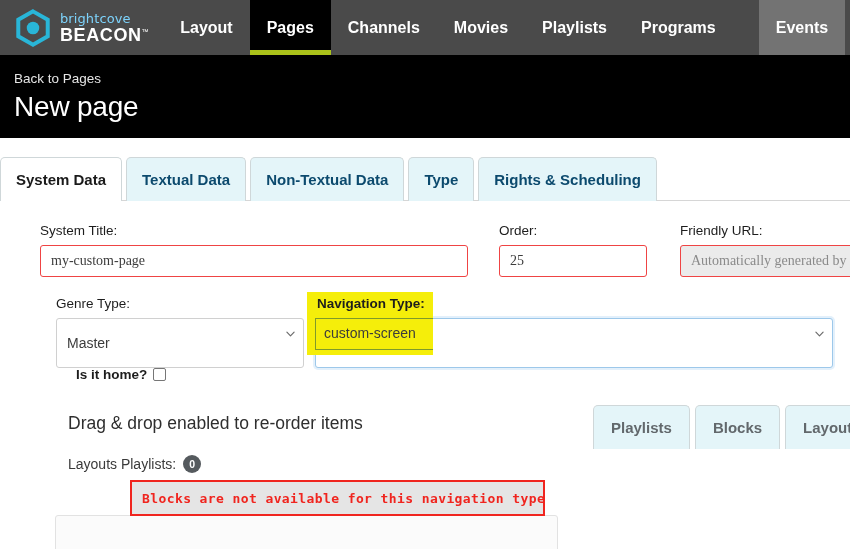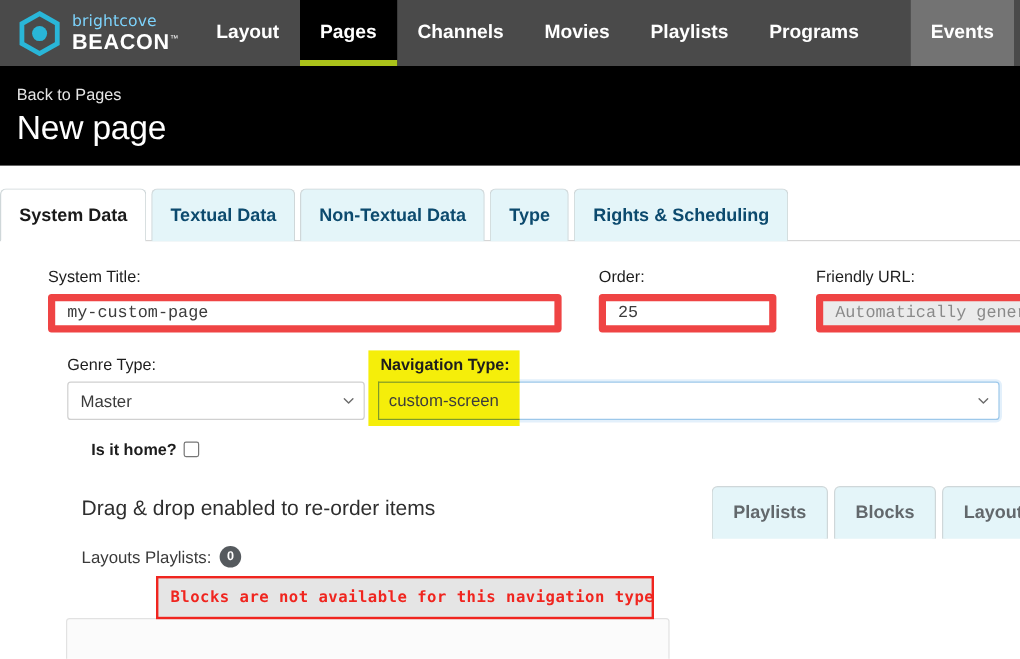--- a/index.html
+++ b/index.html
@@ -107,35 +107,35 @@
 
   
   .form-area { position: absolute; left: 0; top: 201px; width: 850px; }
   .field-label {
     font-size: 13.5px; font-weight: normal; color: #1d1d1d;
     font-family: "Liberation Sans", sans-serif;
     white-space: nowrap;
   }
   .txtinput {
     height: 32px; width: 100%;
-    border: 6px solid #ef4444; border-radius: 3px;
+    border: 1px solid #ef4444; border-radius: 3px;
     background: #ffffff;
     padding: 0 10px;
     font-size: 14px; color: #3c3c3c;
-    font-family: Liberation Mono, monospace;
+    font-family: Liberation Serif, serif;
     outline: none;
   }
   .txtinput.disabled {
     background: #ebebeb; color: #8a8a8a;
   }
   .txtinput::placeholder { color: #8a8a8a; }
 
   .selwrap { position: relative; width: 100%; height: 32px; }
   .selbox {
-    height: 32px; width: 100%;
+    height: 50px; width: 100%;
     border: 1px solid #d0d0d0; border-radius: 3px;
     background: #ffffff;
     padding: 0 26px 0 10px;
     font-size: 14px; color: #3c3c3c;
     display: flex; align-items: center;
     font-family: "Liberation Sans", sans-serif;
     cursor: pointer;
   }
   .selbox.focused {
     border-color: #9dc8ea;

